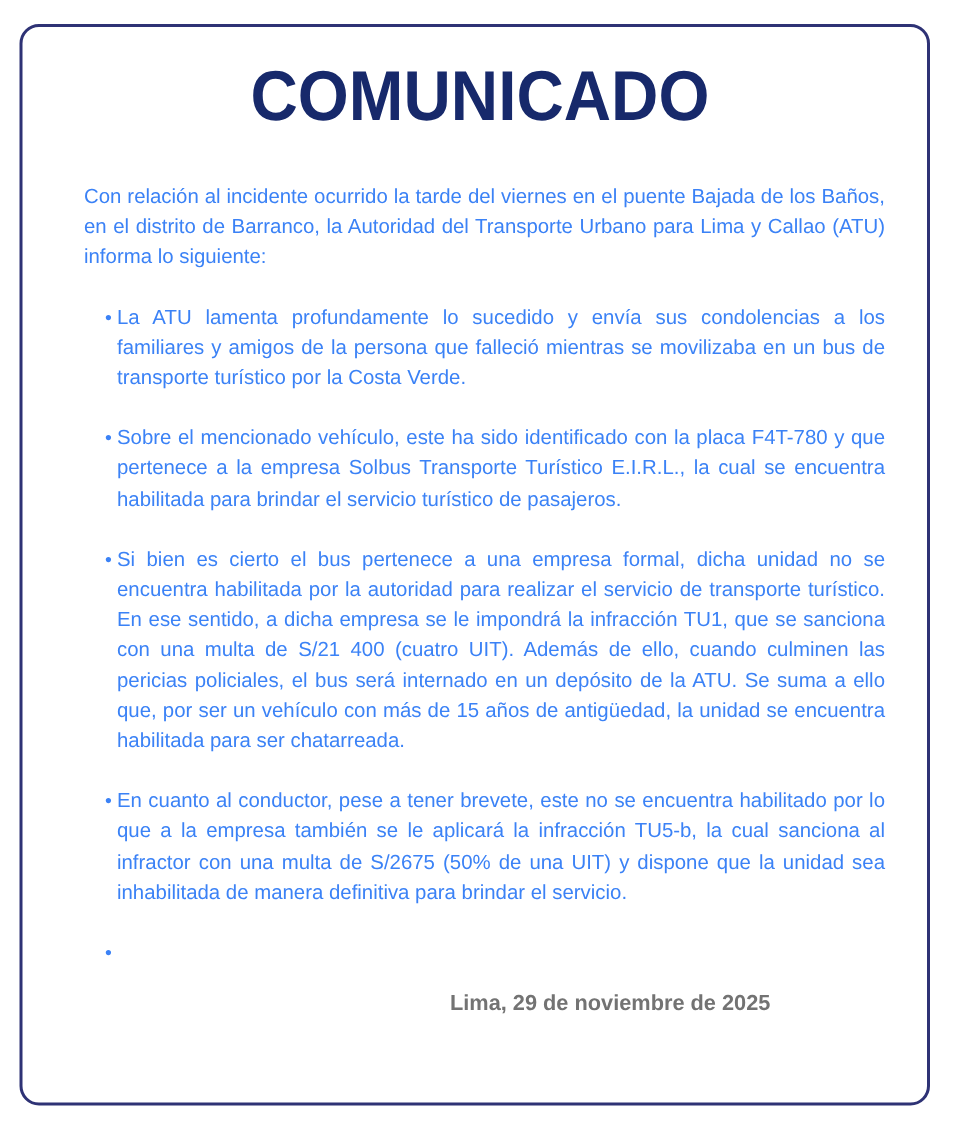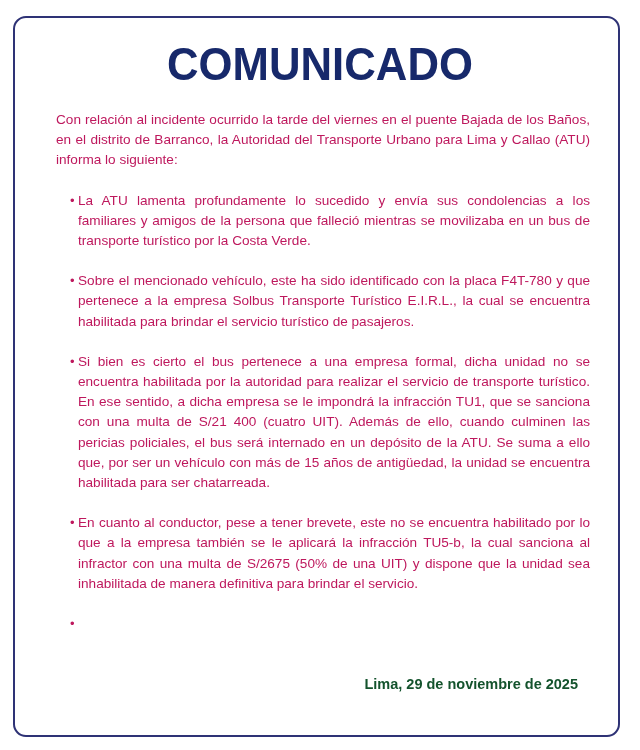--- a/index.html
+++ b/index.html
@@ -36,23 +36,23 @@
       font-size: 47px;
       letter-spacing: 0px;
       color: #17296b;
       line-height: 56px;
       transform: scaleX(0.93);
       transform-origin: center;
     }
     .content {
       position: absolute;
       left: 56px;
-      top: 110px;
+      top: 121px;
       width: 534px;
-      color: #be185d;
+      color: #3b82f6;
       font-size: 13.6px;
       line-height: 20.2px;
     }
     .intro {
       text-align: justify;
       margin: 0 0 20px 0;
     }
     ul.points {
       list-style: none;
       margin: 0;
@@ -66,26 +66,26 @@
     }
     ul.points li .bullet {
       position: absolute;
       left: 14px;
       top: 0;
       font-size: 13px;
     }
     .date {
       position: absolute;
       left: 300px;
-      top: 676px;
+      top: 661px;
       width: 278px;
-      text-align: right;
+      text-align: left;
       font-weight: bold;
       font-size: 14.5px;
-      color: #14532d;
+      color: #737373;
     }
   </style>
 </head>
 <body>
 
 <div class="frame"></div>
 
 <div class="title">COMUNICADO</div>
 
 <div class="content">

